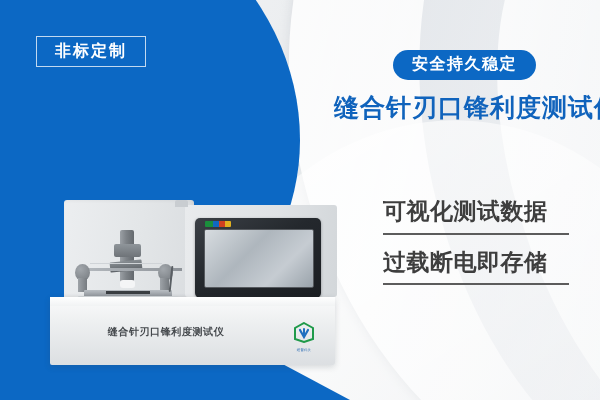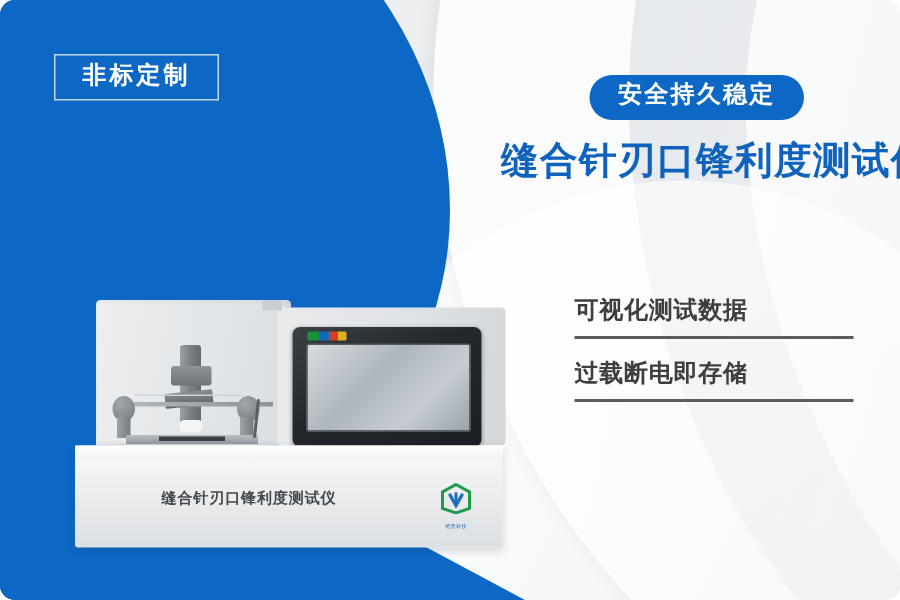--- a/index.html
+++ b/index.html
@@ -8,21 +8,20 @@
     background: #ffffff;
   }
   #banner {
     position: relative;
     width: 600px;
     height: 400px;
     overflow: hidden;
     font-family: "Liberation Sans", "DejaVu Sans", sans-serif;
     background: #f2f3f5;
     user-select: none;
-    border-radius: 10px;
   }
 
   
   .bg-light {
     position: absolute;
     inset: 0;
     background: linear-gradient(115deg, #f7f8f9 0%, #eceef0 38%, #f4f5f6 62%, #e9ebee 100%);
   }
   .swoosh {
     position: absolute;
@@ -128,21 +127,21 @@
     position: absolute;
     left: 383px; top: 198px;
     width: 186px;
     z-index: 6;
   }
   .feature {
     padding-bottom: 7px;
     margin-bottom: 14px;
     border-bottom: 2px solid #5c5c5c;
     color: #3e3e3e;
-    font-size: 16px;
+    font-size: 23px;
     font-weight: 700;
     letter-spacing: 0.5px;
     line-height: 1.2;
     white-space: nowrap;
   }
   .feature:last-child { margin-bottom: 10px; }
 
   
   .machine {
     position: absolute;

